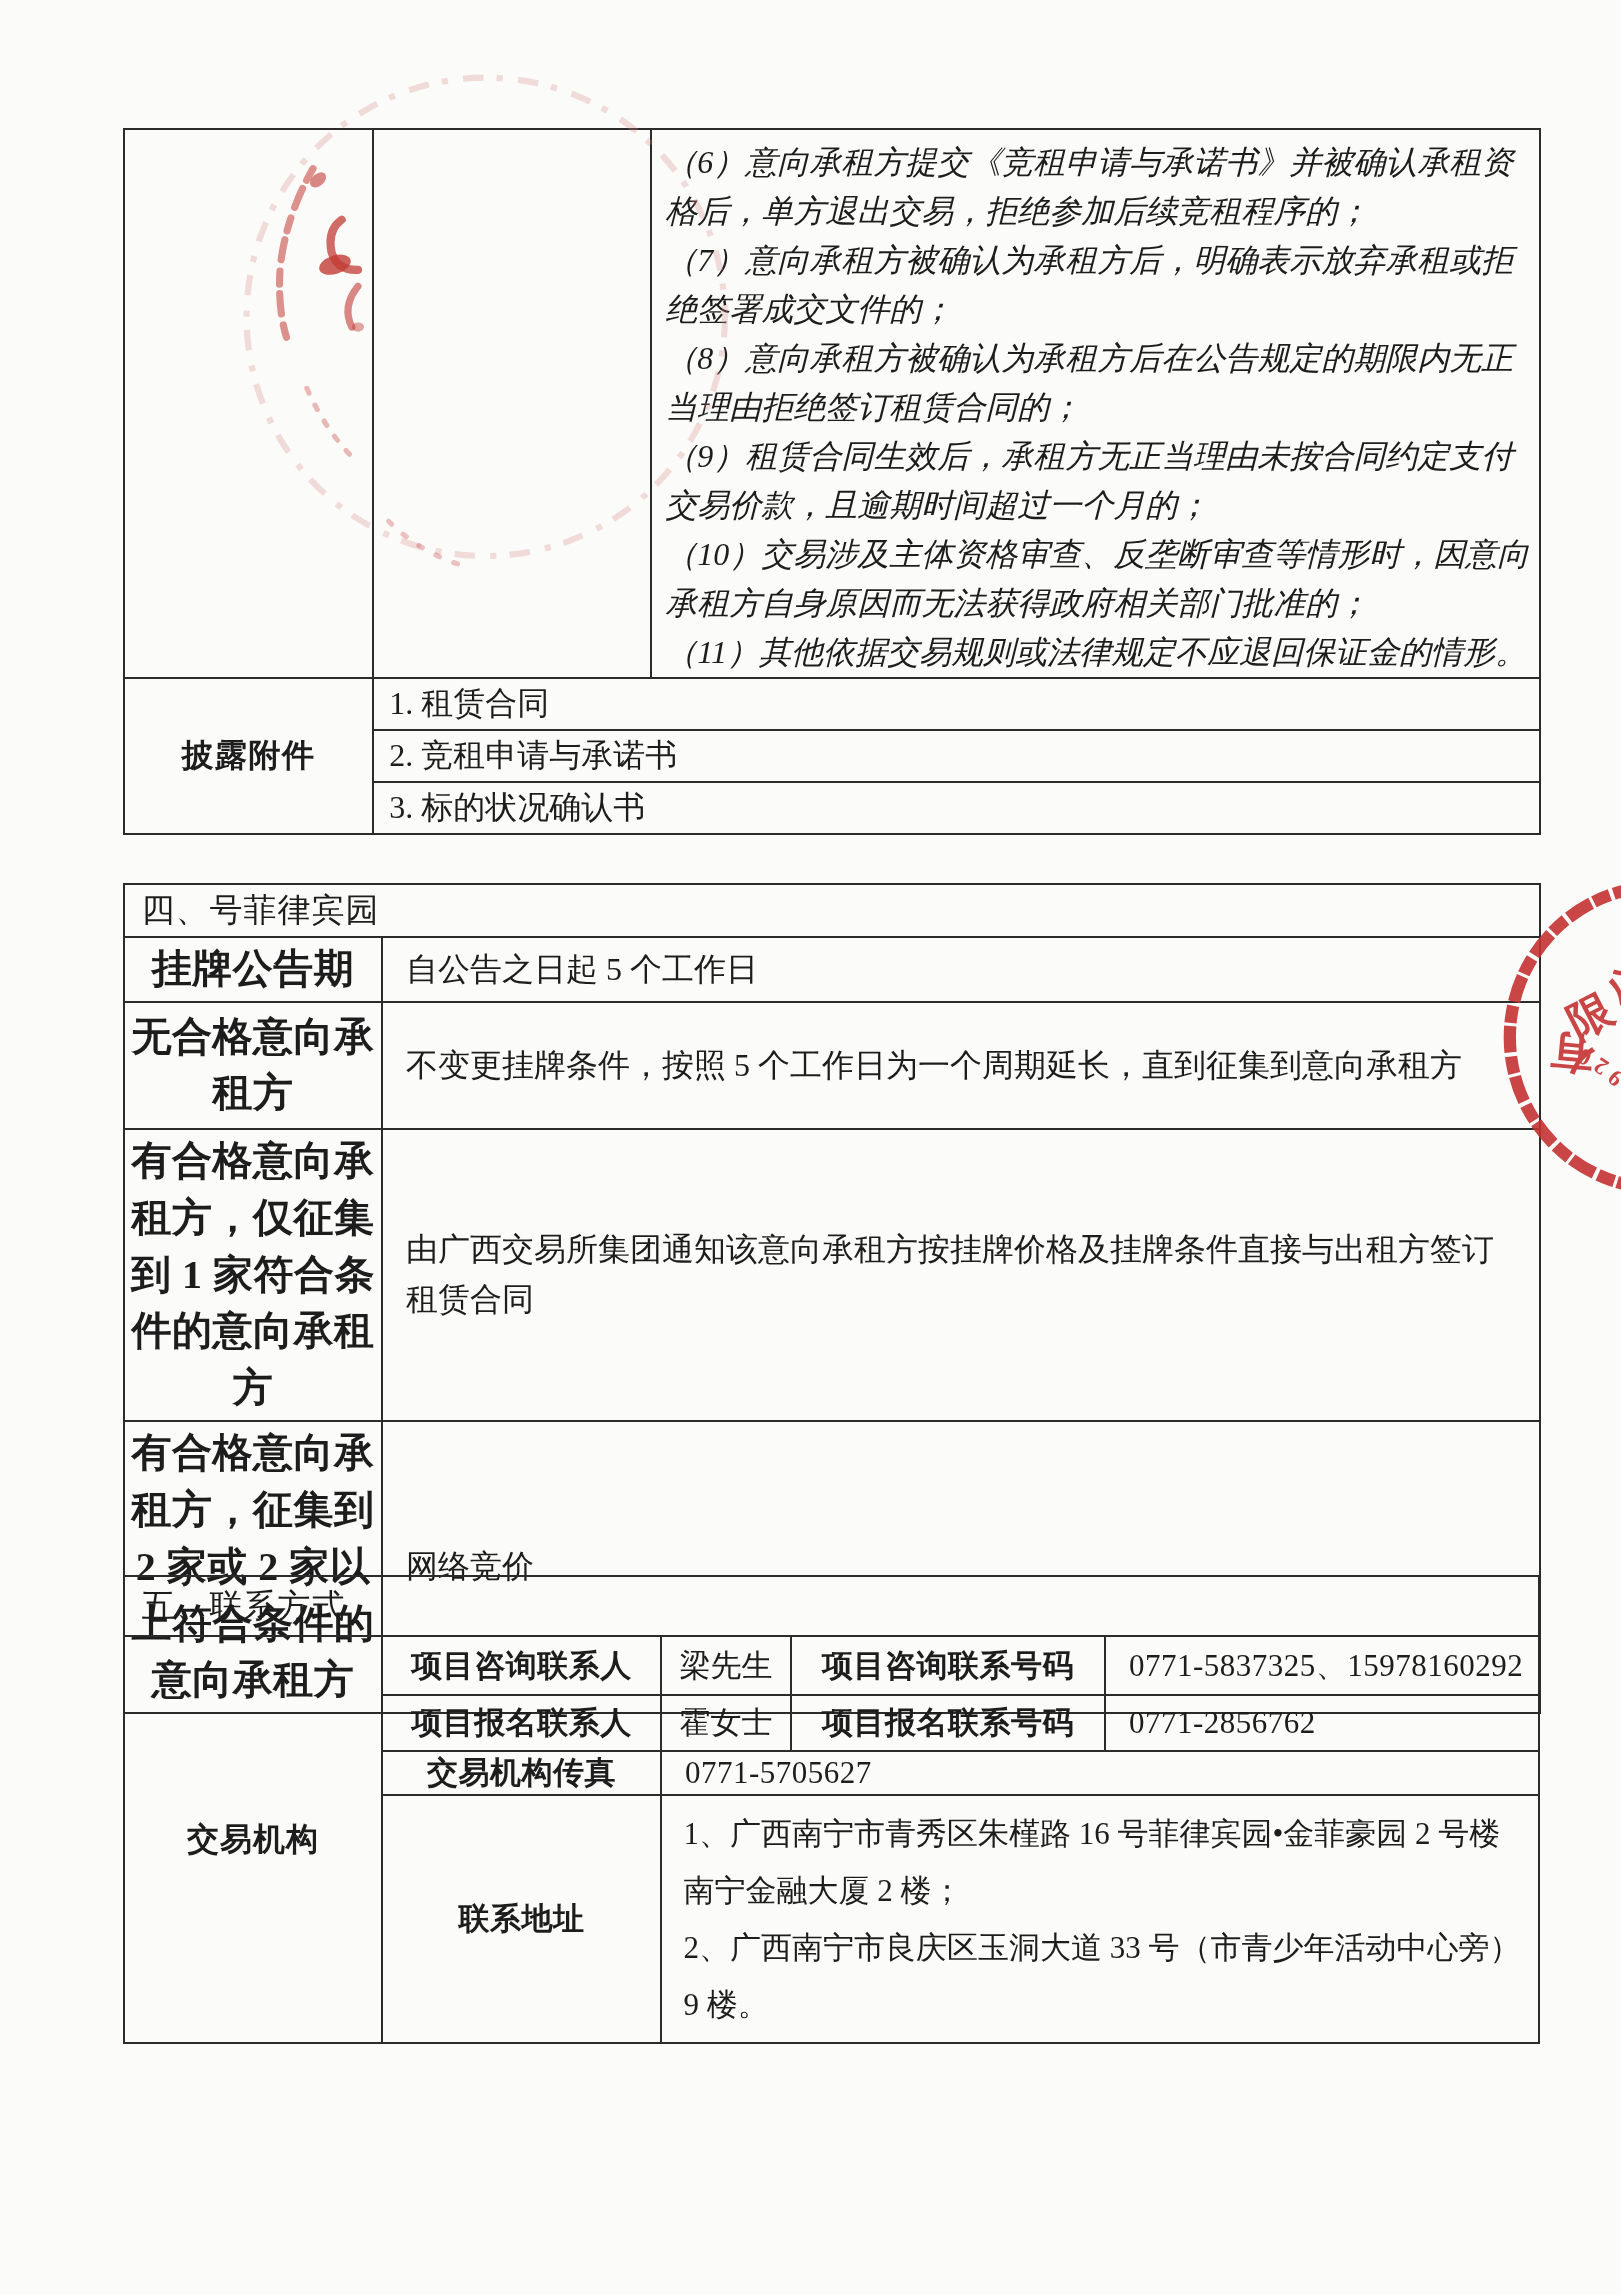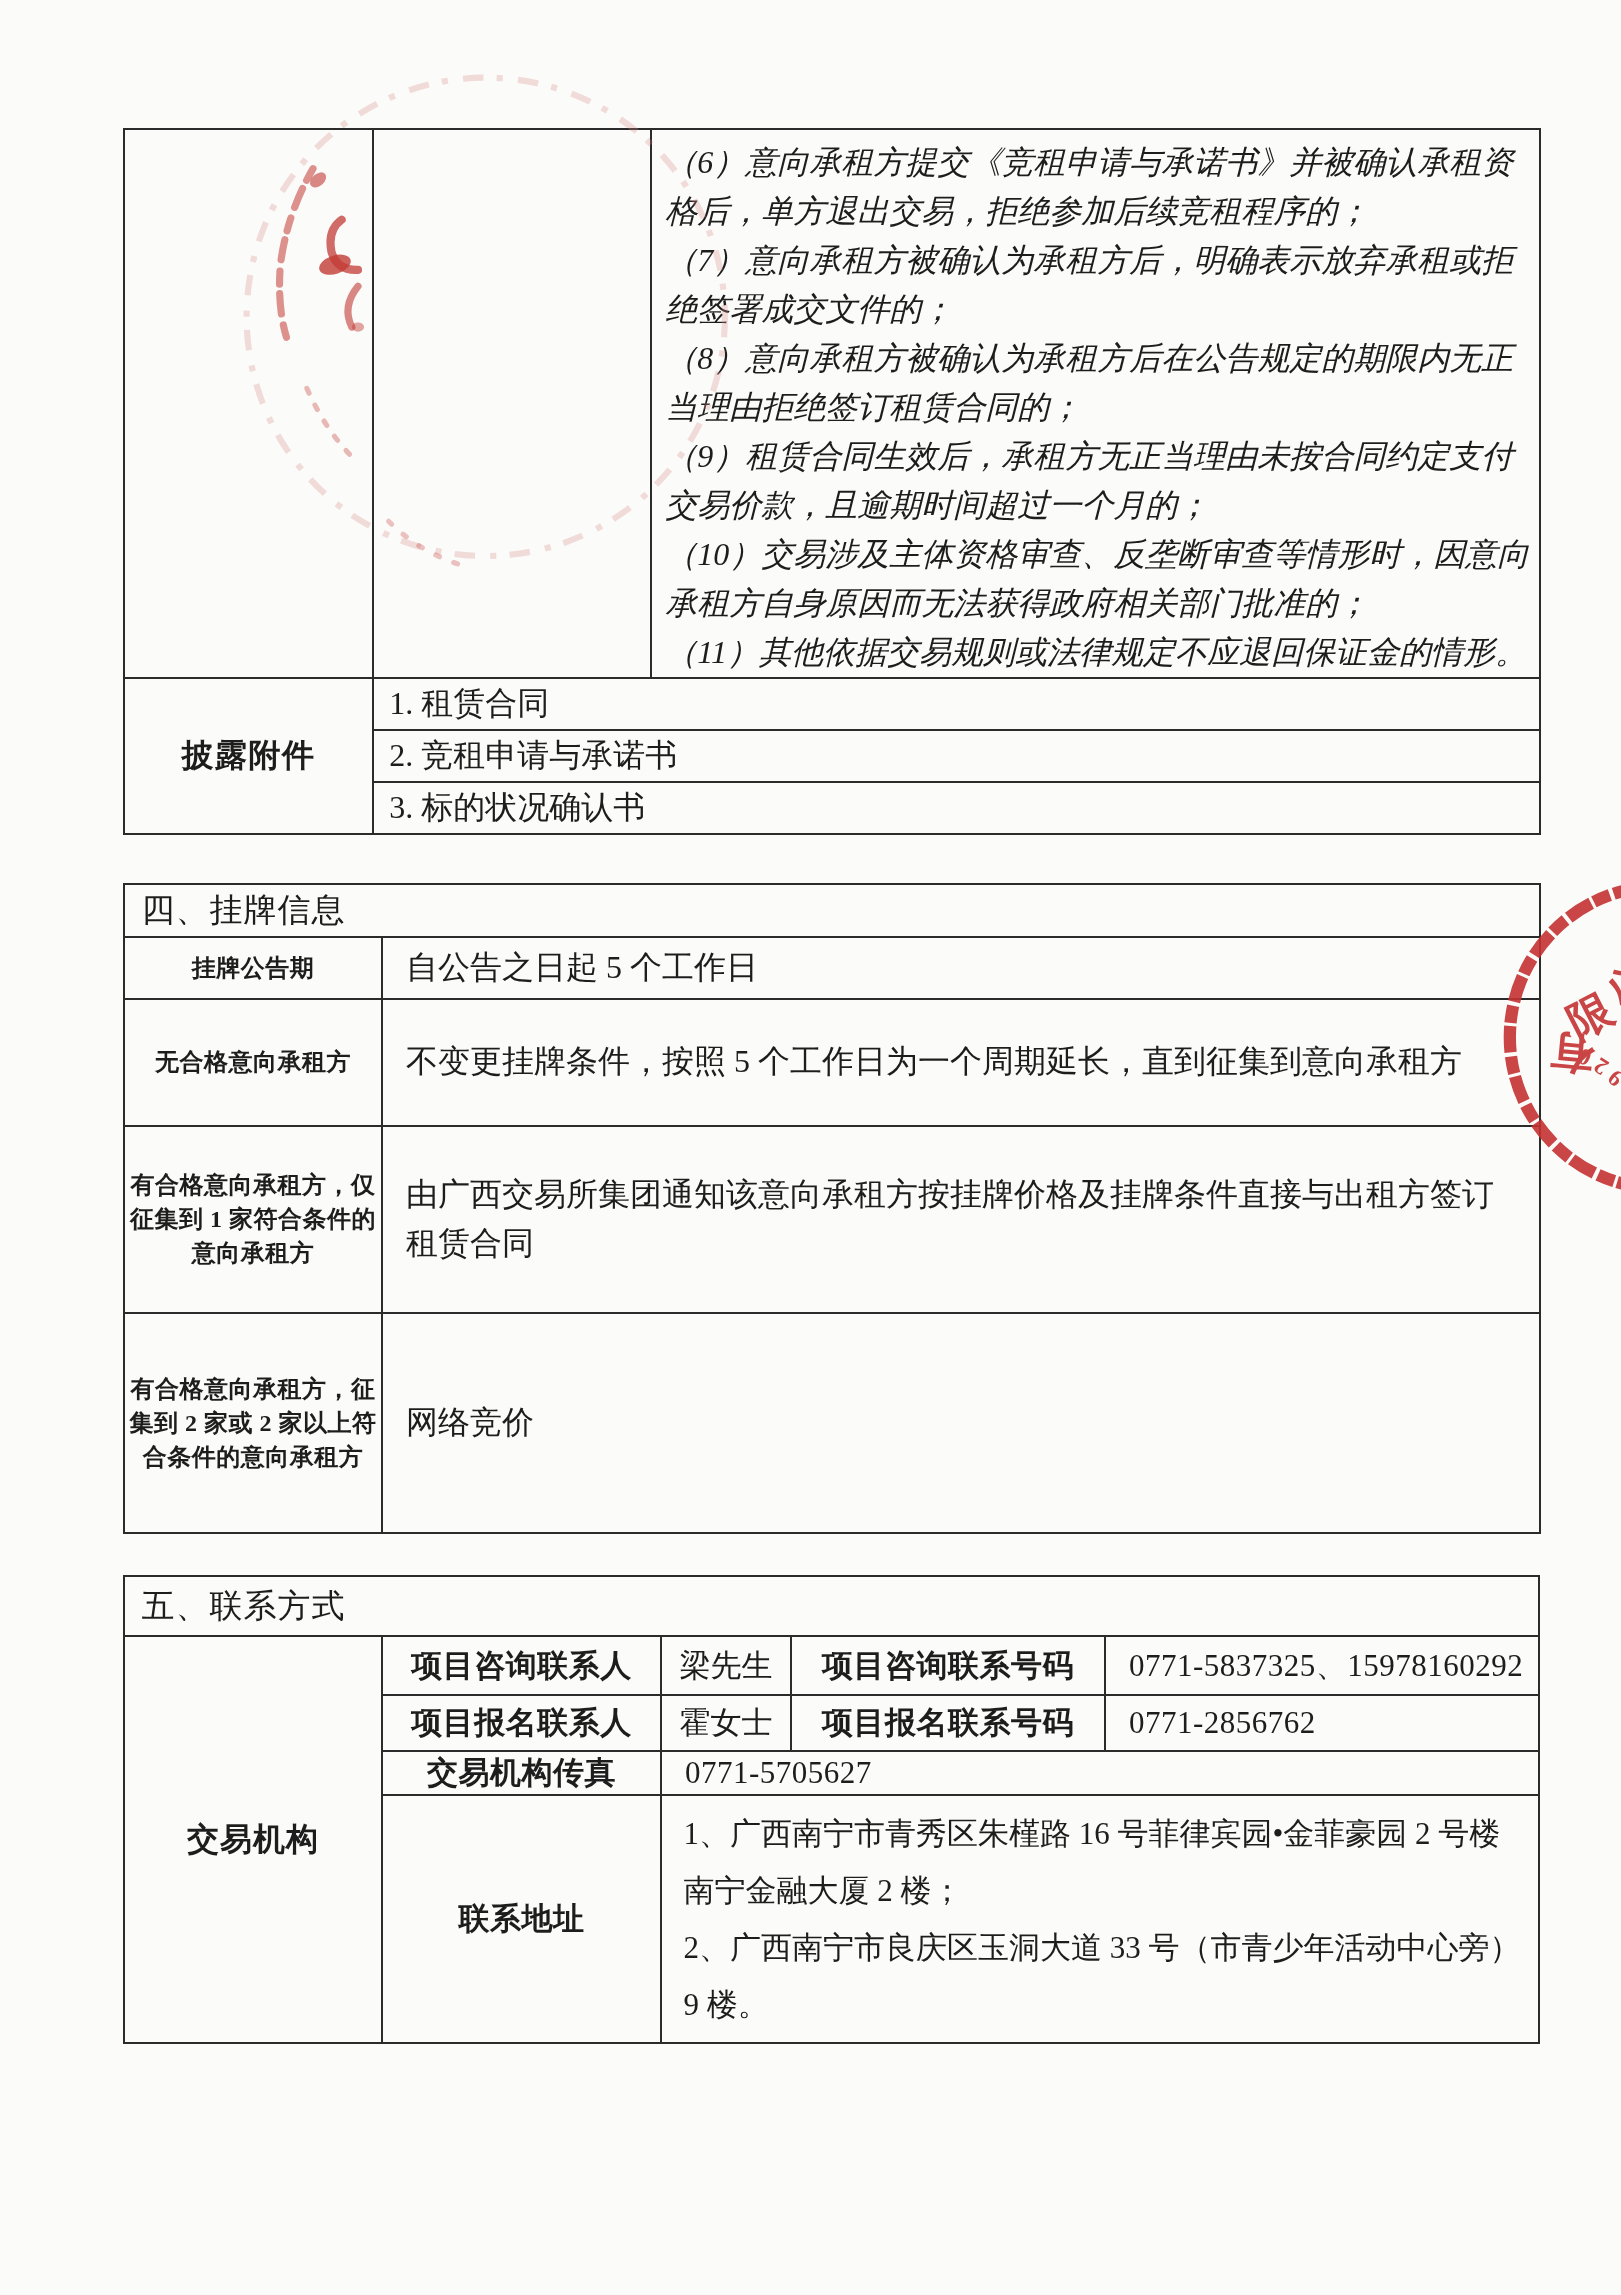--- a/index.html
+++ b/index.html
@@ -38,21 +38,21 @@
   
   .t2 .rh{height:53px;}
   .t2 .r1{height:59px;}
   .t2 .r2{height:127px;}
   .t2 .r3{height:187px;}
   .t2 .r4{height:220px;}
   .sec-head{
     font-size:33px;padding-left:16.4px;text-align:left;letter-spacing:1px;
   }
   .lbl{
-    font-weight:700;font-size:24px;line-height:1.42;
+    font-weight:700;font-size:40px;line-height:1.42;
     text-align:center;padding:3.1px 2px;letter-spacing:0.5px;
   }
   .val{
     font-size:32px;line-height:1.55;
     padding:5.1px 15.3px 5.1px 23px;text-align:left;
   }
 
   
   .t3 .rh{height:60px;}
   .t3 .c1{height:59px;}
@@ -116,21 +116,21 @@
   </tbody>
     </table>
 
   <table class="t2">
     <colgroup>
         <col style="width:258px">
         <col style="width:1158px">
       </colgroup>
     <tbody>
         <tr class="rh">
-      <td class="sec-head" colspan="2">四、挂牌信息</td>
+      <td class="sec-head" colspan="2">四、号菲律宾园</td>
     </tr>
     <tr class="r1">
       <td class="lbl">挂牌公告期</td>
       <td class="val">自公告之日起 5 个工作日</td>
     </tr>
     <tr class="r2">
       <td class="lbl">无合格意向承租方</td>
       <td class="val">不变更挂牌条件，按照 5 个工作日为一个周期延长，直到征集到意向承租方</td>
     </tr>
     <tr class="r3">

